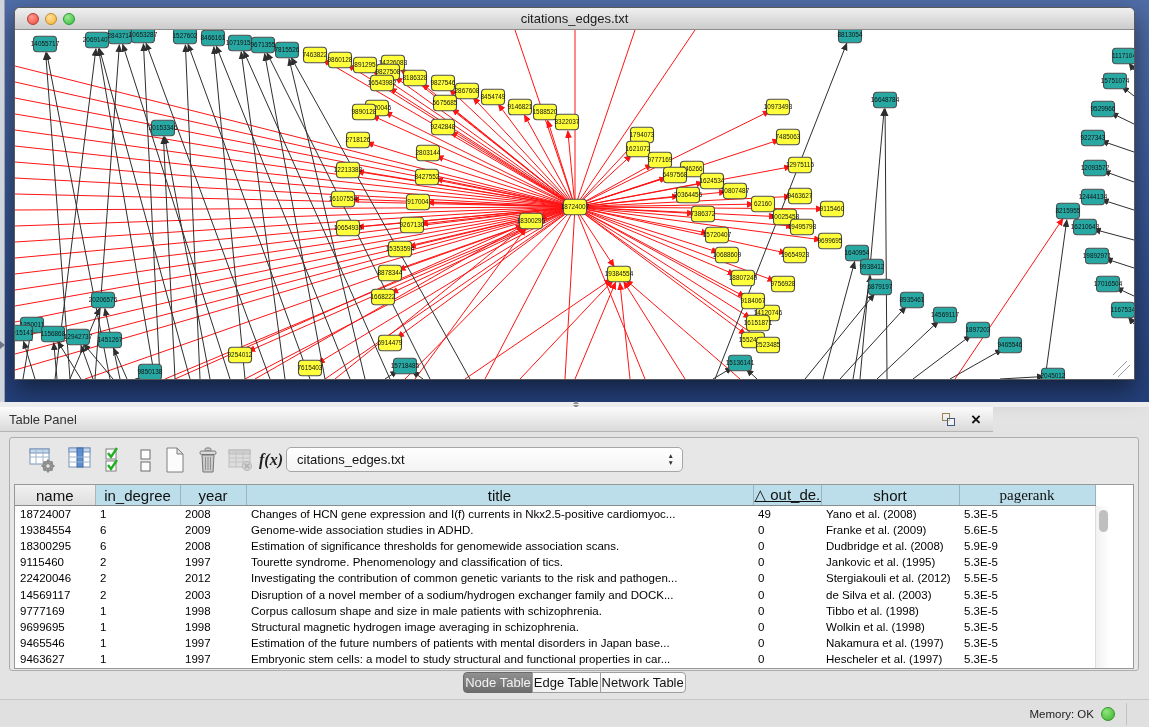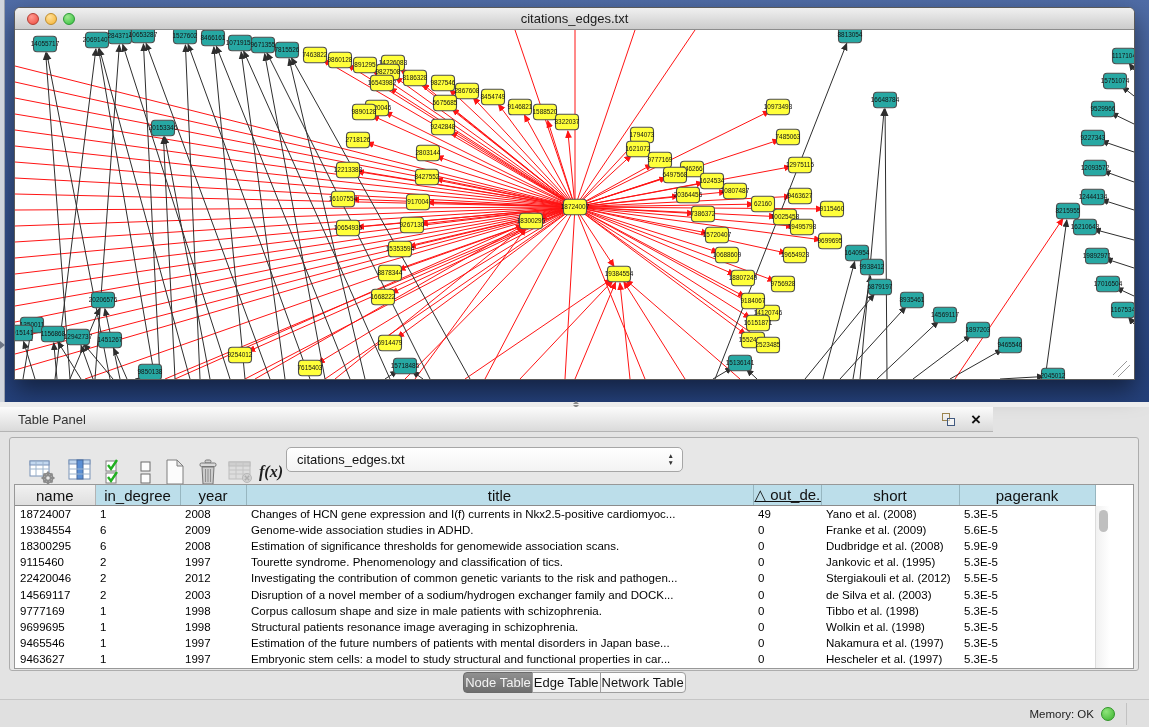--- a/index.html
+++ b/index.html
@@ -29,29 +29,29 @@
   #graph-svg { position:absolute; left:0; top:22px; background:#ffffff; }
   
   .splitter-strip { position:absolute; left:0; top:402px; width:1149px; height:5px; background:#ededed; }
   .split-grip { position:absolute; left:571px; top:-1px; width:9px; height:7px; }
   .split-grip i { position:absolute; left:2px; width:0; height:0; border-left:3px solid transparent; border-right:3px solid transparent; }
   .split-grip i.up { top:0; border-bottom:3px solid #8a8a8a; }
   .split-grip i.dn { bottom:0; border-top:3px solid #8a8a8a; }
   
   .panel-header { position:absolute; left:0; top:407px; width:993px; height:25px;
     background:linear-gradient(#fbfbfb,#dadada); border-bottom:1px solid #b4b4b4;
-    font-size:13px; color:#333; line-height:25px; padding-left:18px; }
+    font-size:13px; color:#333; line-height:25px; padding-left:9px; }
   .float-icon { position:absolute; right:38px; top:6px; width:13px; height:13px; }
   .float-icon .b1 { position:absolute; left:0; top:0; width:8px; height:8px; border:1px solid #9b8450; }
   .float-icon .b2 { position:absolute; left:5px; top:5px; width:8px; height:8px; border:1px solid #41597f; background:rgba(255,255,255,.5); }
   .panel-close { position:absolute; right:12px; top:2px; font-size:17px; font-weight:700; color:#111; line-height:21px; cursor:default; }
   .frame { position:absolute; left:9px; top:437px; width:1130px; height:234px;
     border:1px solid #adadad; border-radius:3px; background:#e7e7e7; }
   
-  .tb-icon { position:absolute; top:19px; width:28px; height:30px; }
+  .tb-icon { position:absolute; top:7px; width:28px; height:30px; }
   .fx { font-family:"Liberation Serif", serif; font-style:italic; font-weight:bold; font-size:16px; color:#1e1e1e; line-height:30px; }
   .combo { position:absolute; left:276px; top:9px; width:397px; height:25px;
     background:linear-gradient(#ffffff,#f3f3f3); border:1px solid #a6a6a6; border-radius:5px;
     font-size:13px; color:#111; line-height:23px; padding-left:10px; }
   .combo .stepper { position:absolute; right:8px; top:4px; font-size:6.5px; color:#333; line-height:7px; text-align:center; }
   
   .tablewrap { position:absolute; left:4px; top:46px; width:1120px; height:185px;
     background:#fff; border:1px solid #989898; overflow:hidden; }
   table.grid { border-collapse:collapse; table-layout:fixed; width:1080px; }
   table.grid th { height:20px; font-weight:normal; font-size:15px; color:#111; text-align:center;
@@ -764,21 +764,21 @@
   <div class="tablewrap">
     <table class="grid">
       <thead>
           <tr id="cols">
             <th style="width: 80px;">name</th>
             <th class="hl" style="width: 85px;">in_degree</th>
             <th class="hl" style="width: 66px;">year</th>
             <th class="hl" style="width: 507px;">title</th>
             <th class="hl" style="width: 68px; text-decoration: underline;">△ out_de...</th>
             <th class="hl" style="width: 138px;">short</th>
-            <th class="hl" style="width: 136px;">pagerank</th>
+            <th class="hl" style="width: 136px; font-family: Liberation Serif, serif;">pagerank</th>
           </tr>
         </thead>
       <tbody id="rows">
           <tr>
             <td>18724007</td>
             <td>1</td>
             <td>2008</td>
             <td>Changes of HCN gene expression and I(f) currents in Nkx2.5-positive cardiomyoc...</td>
             <td>49</td>
             <td>Yano et al. (2008)</td>
@@ -835,21 +835,21 @@
             <td>1998</td>
             <td>Corpus callosum shape and size in male patients with schizophrenia.</td>
             <td>0</td>
             <td>Tibbo et al. (1998)</td>
             <td>5.3E-5</td>
           </tr>
           <tr>
             <td>9699695</td>
             <td>1</td>
             <td>1998</td>
-            <td>Structural patients resonance image averaging in schizophrenia.</td>
+            <td>Structural magnetic hydrogen image averaging in schizophrenia.</td>
             <td>0</td>
             <td>Wolkin et al. (1998)</td>
             <td>5.3E-5</td>
           </tr>
           <tr>
             <td>9465546</td>
             <td>1</td>
             <td>1997</td>
             <td>Estimation of the future numbers of patients with mental disorders in Japan base...</td>
             <td>0</td>

